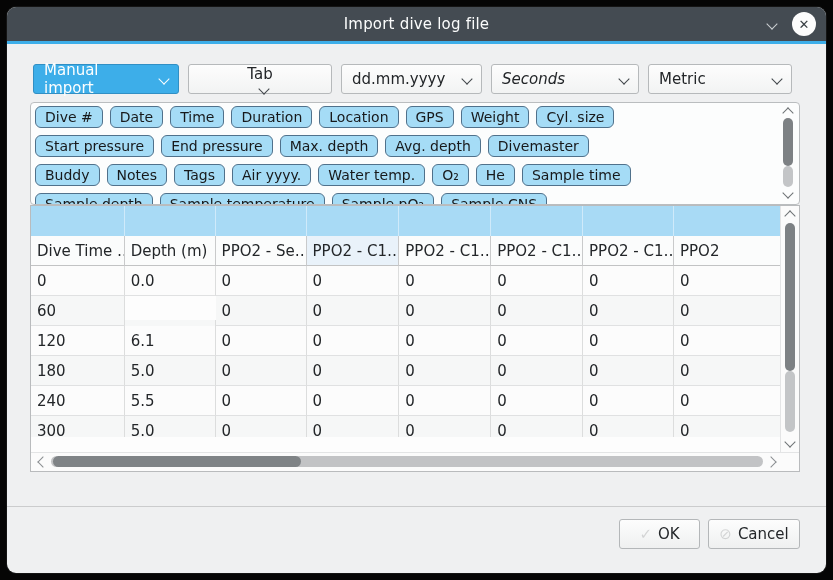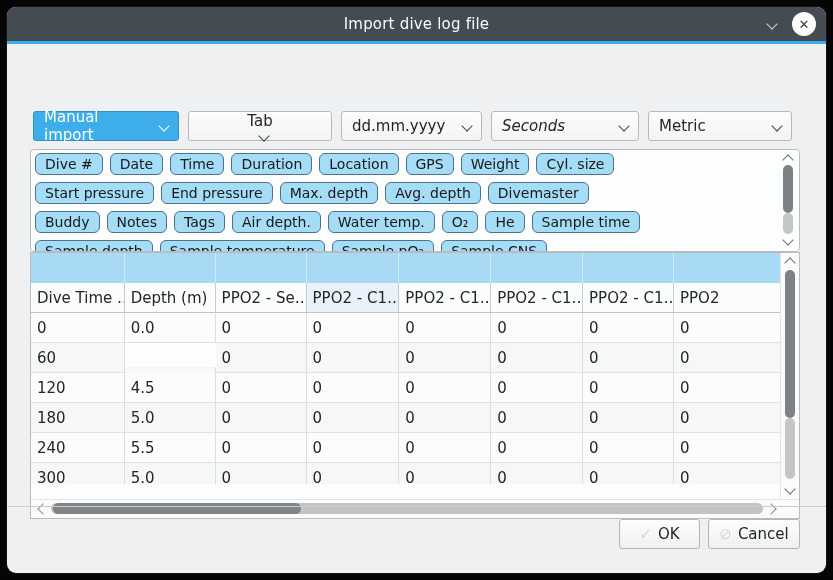--- a/index.html
+++ b/index.html
@@ -17,21 +17,21 @@
   .chev.left{transform:rotate(135deg);}
   .chev.right{transform:rotate(-45deg);}
   .shade-btn{color:#ccd0d3;display:flex;align-items:center;cursor:pointer;padding:2px;}
   .close-btn{width:24px;height:24px;border-radius:50%;background:#fcfcfc;color:#3a4045;
              display:flex;align-items:center;justify-content:center;font-size:13px;font-weight:bold;cursor:pointer;}
   .accent-line{height:3px;background:#3daee9;}
   
   .combo-row{display:flex;gap:9px;padding:20px 0 0 26px;}
   .combo{height:30px;border:1px solid #b6b9bb;border-radius:3px;background:linear-gradient(#fdfdfd,#f2f3f3);
          display:flex;align-items:center;justify-content:space-between;padding:0 10px;font-size:15px;color:#232629;
-         box-sizing:border-box;cursor:pointer;margin-top:47px;}
+         box-sizing:border-box;cursor:pointer;}
   .combo .chev{color:#41464a;margin-left:8px;}
   .combo.blue{background:#3daee9;border-color:#318fc4;color:#fdfefe;}
   .combo.blue .chev{color:#fdfefe;}
   
   .tag-panel{position:relative;margin:8px 0 0 23px;width:770px;height:103px;background:#fcfdfd;
              border:1px solid #babdbf;border-radius:4px;box-sizing:border-box;overflow:hidden;}
   .tag-rows{position:absolute;left:4px;top:3px;right:42px;}
   .tag-row{display:flex;gap:7px;margin-bottom:7px;}
   .tag{height:22px;line-height:20px;padding:0 9px;background:#a5dcf6;border:1px solid #50718b;border-radius:6px;
        font-size:14px;color:#17191b;white-space:nowrap;box-sizing:border-box;cursor:grab;}
@@ -129,21 +129,21 @@
             <div class="tag">Start pressure</div>
             <div class="tag">End pressure</div>
             <div class="tag">Max. depth</div>
             <div class="tag">Avg. depth</div>
             <div class="tag">Divemaster</div>
           </div>
           <div class="tag-row">
             <div class="tag">Buddy</div>
             <div class="tag">Notes</div>
             <div class="tag">Tags</div>
-            <div class="tag">Air depth.</div>
+            <div class="tag">Air yyyy.</div>
             <div class="tag">Water temp.</div>
             <div class="tag">O₂</div>
             <div class="tag">He</div>
             <div class="tag">Sample time</div>
           </div>
           <div class="tag-row">
             <div class="tag">Sample depth</div>
             <div class="tag">Sample temperature</div>
             <div class="tag">Sample pO₂</div>
             <div class="tag">Sample CNS</div>
@@ -196,21 +196,21 @@
               <div class="cell" style="width: 100px; margin-top: 24px;">2.5</div>
               <div class="cell" style="width: 100px;">0</div>
               <div class="cell" style="width: 102px;">0</div>
               <div class="cell" style="width: 101px;">0</div>
               <div class="cell" style="width: 101px;">0</div>
               <div class="cell" style="width: 100px;">0</div>
               <div class="cell" style="width: 120px;">0</div>
             </div>
             <div class="trow bodyrow">
               <div class="cell" style="width: 103px;">120</div>
-              <div class="cell" style="width: 100px;">4.5</div>
+              <div class="cell" style="width: 100px;">6.1</div>
               <div class="cell" style="width: 100px;">0</div>
               <div class="cell" style="width: 102px;">0</div>
               <div class="cell" style="width: 101px;">0</div>
               <div class="cell" style="width: 101px;">0</div>
               <div class="cell" style="width: 100px;">0</div>
               <div class="cell" style="width: 120px;">0</div>
             </div>
             <div class="trow bodyrow alt">
               <div class="cell" style="width: 103px;">180</div>
               <div class="cell" style="width: 100px;">5.0</div>

